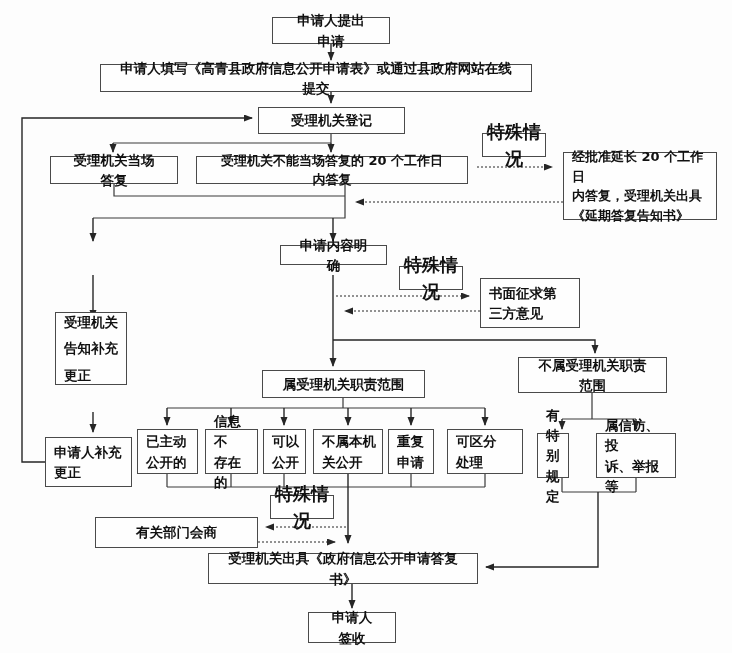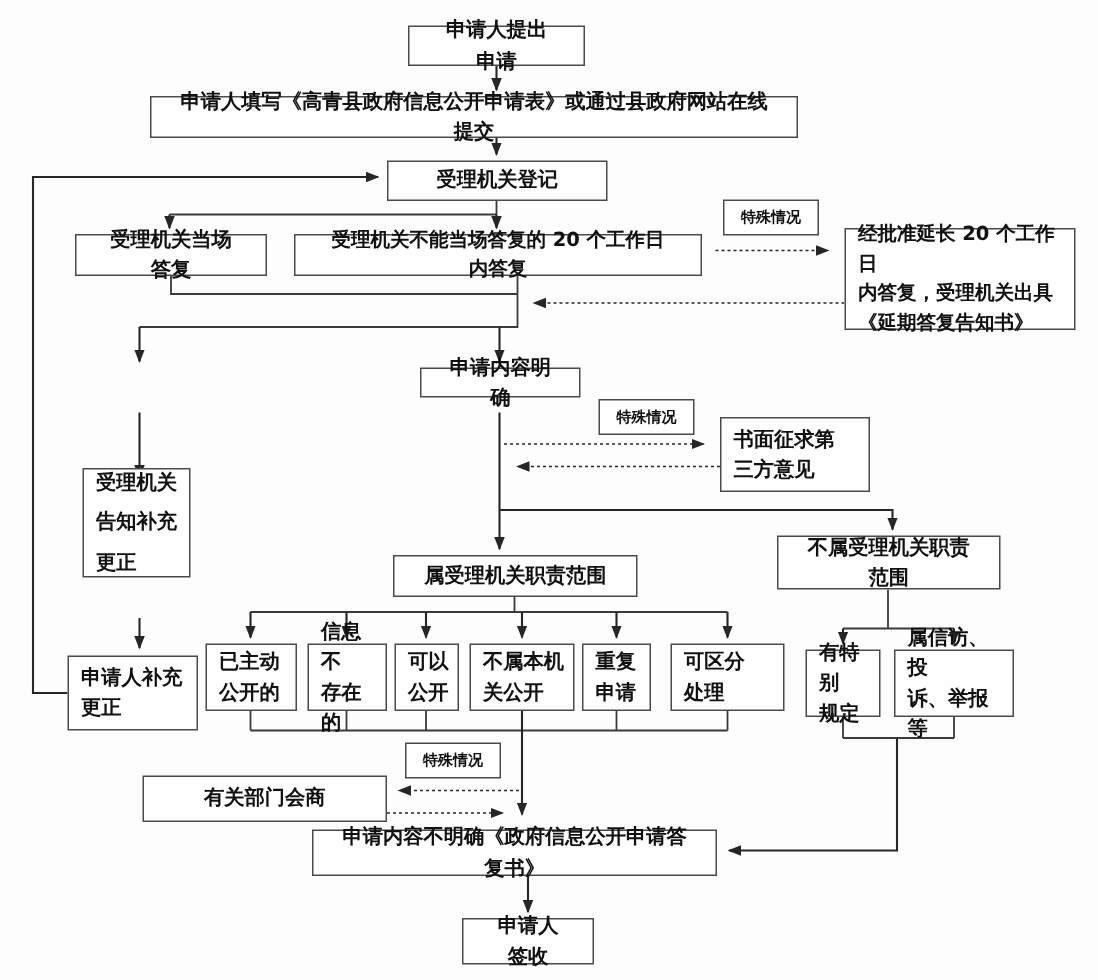--- a/index.html
+++ b/index.html
@@ -11,21 +11,21 @@
   .node{
     position:absolute;box-sizing:border-box;
     border:1.4px solid #4a4a4a;background:#fefefe;color:#111;
     font-weight:bold;font-size:13.5px;line-height:1.5;
     display:flex;align-items:center;justify-content:center;
     white-space:pre-line;text-align:center;padding:1px 18px;
   }
   .node.ml{justify-content:flex-start;text-align:left;padding-left:8px;padding-right:3px;}
   .node.tall{line-height:1.95;}
   .node.small{font-size:13px;}
-  .node.label{font-size:10px;border-width:1px;padding:0 2px;background:#fff;}
+  .node.label{font-size:18px;border-width:1px;padding:0 2px;background:#fff;}
   .conn-solid{stroke:#3a3a3a;stroke-width:1.2;fill:none;}
   .conn-arrow{stroke:#262626;stroke-width:1.4;fill:none;}
   .conn-dotted{stroke:#262626;stroke-width:1;fill:none;stroke-dasharray:2 2;}
 </style>
 </head>
 <body>
 
 <div id="stage">
 
   <svg id="connectors" width="732" height="653" viewBox="0 0 732 653">
@@ -123,27 +123,27 @@
 
   <div class="node ml" style="left:388px;top:429px;width:46px;height:45px">重复
 申请</div>
 
   <div class="node ml" style="left:313px;top:429px;width:70px;height:45px">不属本机
 关公开</div>
 
   <div class="node ml" style="left:447px;top:429px;width:76px;height:45px">可区分
 处理</div>
 
-  <div class="node ml" style="left:537px;top:433px;width:50px;height:45px">有特别
+  <div class="node ml" style="left:537px;top:433px;width:32px;height:45px">有特别
 规定</div>
 
   <div class="node ml" style="left:596px;top:433px;width:80px;height:45px">属信访、投
 诉、举报等</div>
 
   <div class="node label" style="left:270px;top:495px;width:64px;height:24px">特殊情况</div>
 
   <div class="node" style="left:95px;top:517px;width:163px;height:31px">有关部门会商</div>
 
-  <div class="node" style="left:208px;top:553px;width:270px;height:31px">申请内容不明确《政府信息公开申请答复书》</div>
+  <div class="node" style="left:208px;top:553px;width:270px;height:31px">受理机关出具《政府信息公开申请答复书》</div>
 
   <div class="node" style="left:308px;top:612px;width:88px;height:31px">申请人签收</div>
 
 </div>
 
 </body></html>

